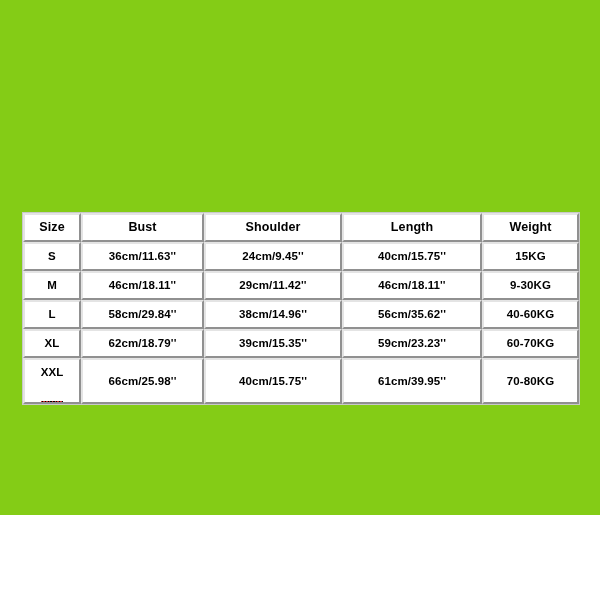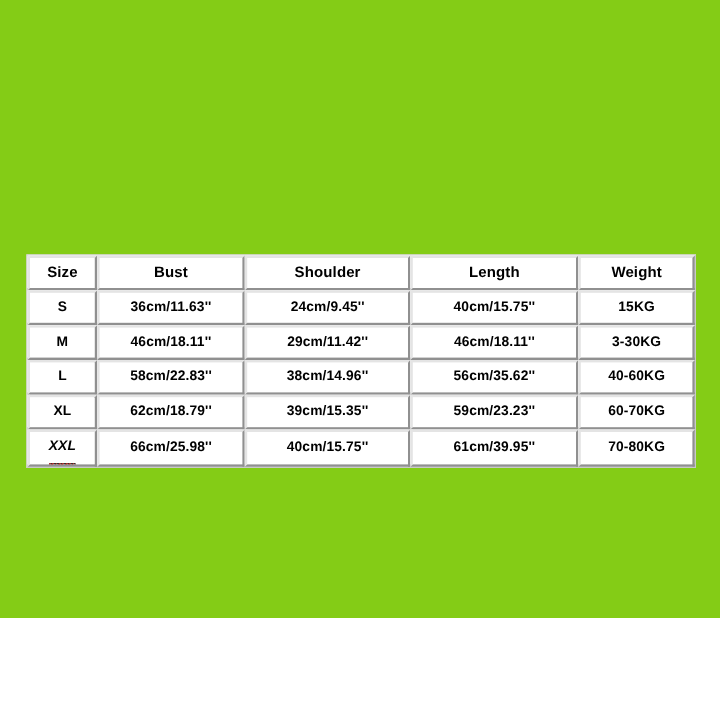--- a/index.html
+++ b/index.html
@@ -65,23 +65,22 @@
   col.c-size     { width: 58px; }
   col.c-bust     { width: 123px; }
   col.c-shoulder { width: 138px; }
   col.c-length   { width: 140px; }
   col.c-weight   { width: 97px; }
 
   
   .misspelled {
     position: relative;
     display: inline-block;
-    padding-bottom: 1px;
+    padding-bottom: 16px;
     border-bottom: 1px solid #000000;
-    font-style: italic;
   }
   .misspelled::after {
     content: "";
     position: absolute;
     left: 0;
     right: 0;
     bottom: -4px;
     height: 4px;
     background-image:
       repeating-linear-gradient(
@@ -122,26 +121,26 @@
           <td>24cm/9.45''</td>
           <td>40cm/15.75''</td>
           <td>15KG</td>
         </tr>
 
         <tr>
           <td>M</td>
           <td>46cm/18.11''</td>
           <td>29cm/11.42''</td>
           <td>46cm/18.11''</td>
-          <td>3-30KG</td>
+          <td>9-30KG</td>
         </tr>
 
         <tr>
           <td>L</td>
-          <td>58cm/22.83''</td>
+          <td>58cm/29.84''</td>
           <td>38cm/14.96''</td>
           <td>56cm/35.62''</td>
           <td>40-60KG</td>
         </tr>
 
         <tr>
           <td>XL</td>
           <td>62cm/18.79''</td>
           <td>39cm/15.35''</td>
           <td>59cm/23.23''</td>

